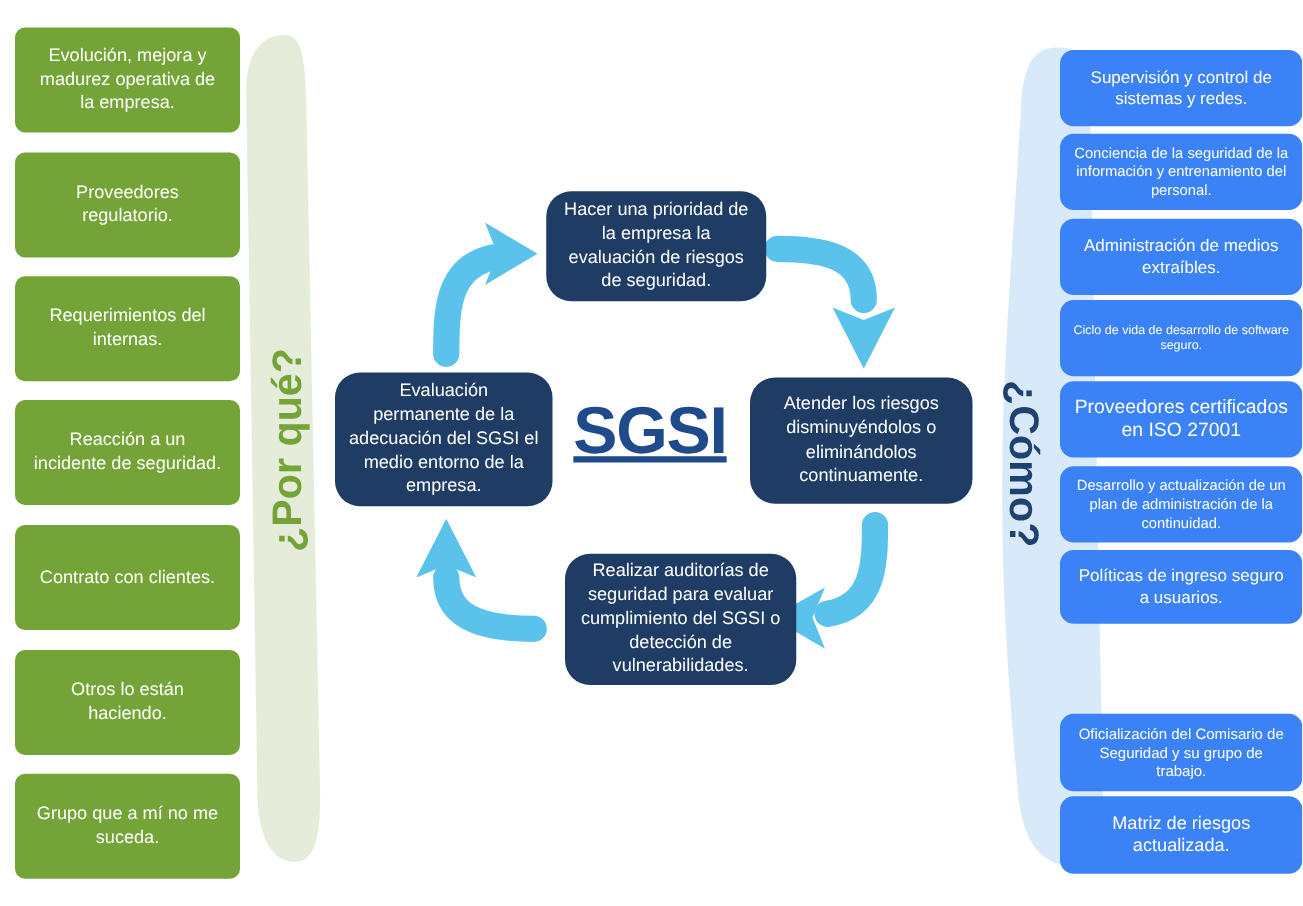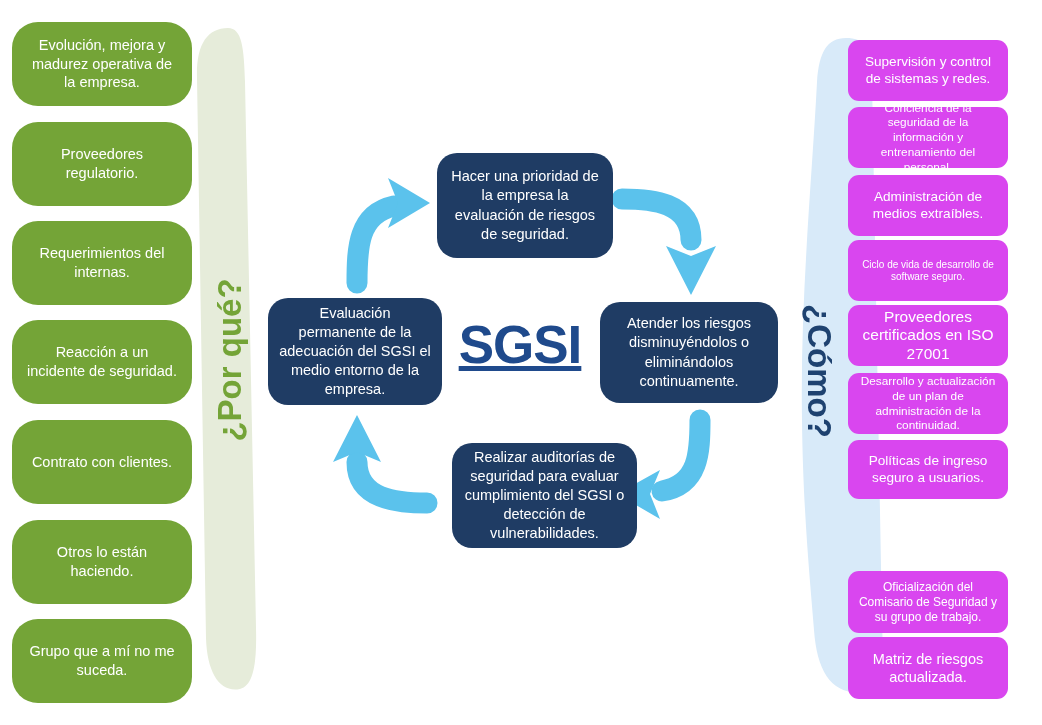--- a/index.html
+++ b/index.html
@@ -1,45 +1,45 @@
 <!DOCTYPE html>
 <html><head>
 <meta charset="utf-8">
 <style>
   html,body{margin:0;padding:0;background:#ffffff;}
   body{font-family:"Liberation Sans", sans-serif;}
   .canvas{position:relative;width:1042px;height:725px;background:#ffffff;overflow:hidden;}
   .bg-svg{position:absolute;left:0;top:0;width:1042px;height:725px;}
 
   
-  .gbox{position:absolute;left:12px;width:180px;height:84px;background:#74A437;border-radius:26px;
+  .gbox{position:absolute;left:12px;width:180px;height:84px;background:#74A437;border-radius:8px;
         color:#fff;display:flex;align-items:center;justify-content:center;text-align:center;
         font-size:14.5px;line-height:1.3;padding:6px 15px;box-sizing:border-box;}
   .g1{top:22px}.g2{top:122px}.g3{top:221px}.g4{top:320px}.g5{top:420px}.g6{top:520px}.g7{top:619px}
 
   
-  .bbox{position:absolute;left:848px;width:160px;background:#d946ef;border-radius:11px;
+  .bbox{position:absolute;left:848px;width:194px;background:#3b82f6;border-radius:11px;
         color:#fff;display:flex;align-items:center;justify-content:center;text-align:center;
         padding:4px 10px;box-sizing:border-box;font-size:13.6px;line-height:1.25;}
   .b1{top:40px;height:61px}
   .b2{top:107px;height:61px;font-size:11.8px}
   .b3{top:175px;height:61px}
   .b4{top:240px;height:61px;font-size:10px;line-height:1.18}
   .b5{top:305px;height:61px;font-size:15.5px;line-height:1.18}
   .b6{top:373px;height:61px;font-size:11.8px}
   .b7{top:440px;height:59px}
   .b8{top:503px;height:64px}
   .b9{top:571px;height:62px;font-size:12px}
   .b10{top:637px;height:62px;font-size:14.5px}
 
   
   .cbox{position:absolute;background:#1F3C64;border-radius:20px;color:#fff;display:flex;
         align-items:center;justify-content:center;text-align:center;font-size:14.5px;
         line-height:1.32;padding:8px 11px;box-sizing:border-box;}
-  .ct{left:437px;top:153px;width:176px;height:105px}
+  .ct{left:437px;top:153px;width:176px;height:88px}
   .cl{left:268px;top:298px;width:174px;height:107px}
   .cr{left:600px;top:302px;width:178px;height:101px}
   .cb{left:452px;top:443px;width:185px;height:105px}
 
   .sgsi{position:absolute;left:447px;top:314px;width:146px;text-align:center;font-size:53px;
         font-weight:800;color:#1F4A8C;letter-spacing:-1px;text-decoration:underline;}
 
   .why-label{position:absolute;left:142px;top:341px;width:176px;text-align:center;
         transform:rotate(-90deg);font-size:33px;font-weight:700;color:#74A437;white-space:nowrap;}
   .how-label{position:absolute;left:751px;top:352px;width:136px;text-align:center;

